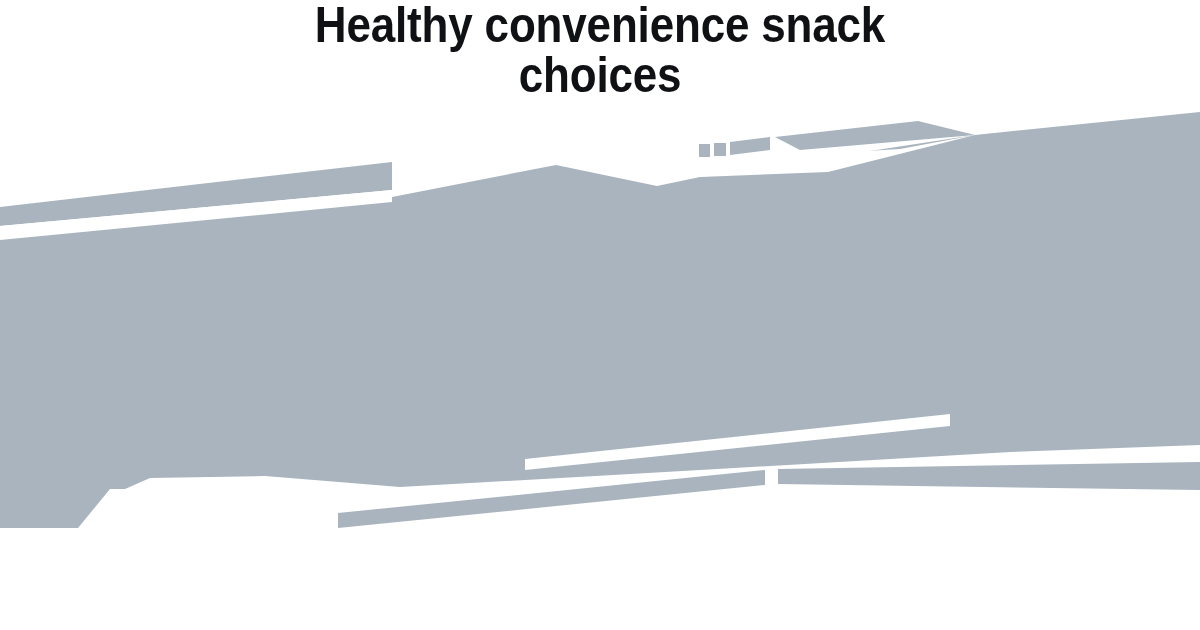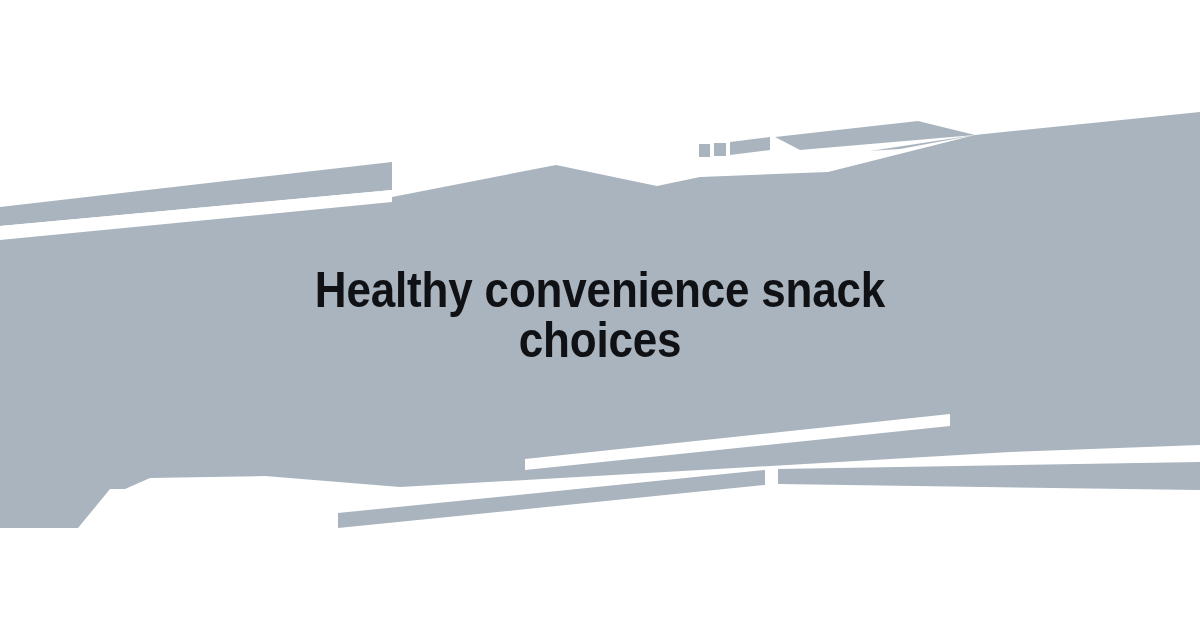--- a/index.html
+++ b/index.html
@@ -23,21 +23,21 @@
     height: 630px;
     display: block;
   }
   #title-wrap {
     position: absolute;
     left: 0;
     top: 0;
     width: 1200px;
     height: 630px;
     display: flex;
-    align-items: center;
+    align-items: flex-start;
     justify-content: center;
     pointer-events: none;
   }
   #title {
     width: 700px;
     margin: 0;
     padding: 0;
     text-align: center;
     font-size: 50px;
     line-height: 1.0;

